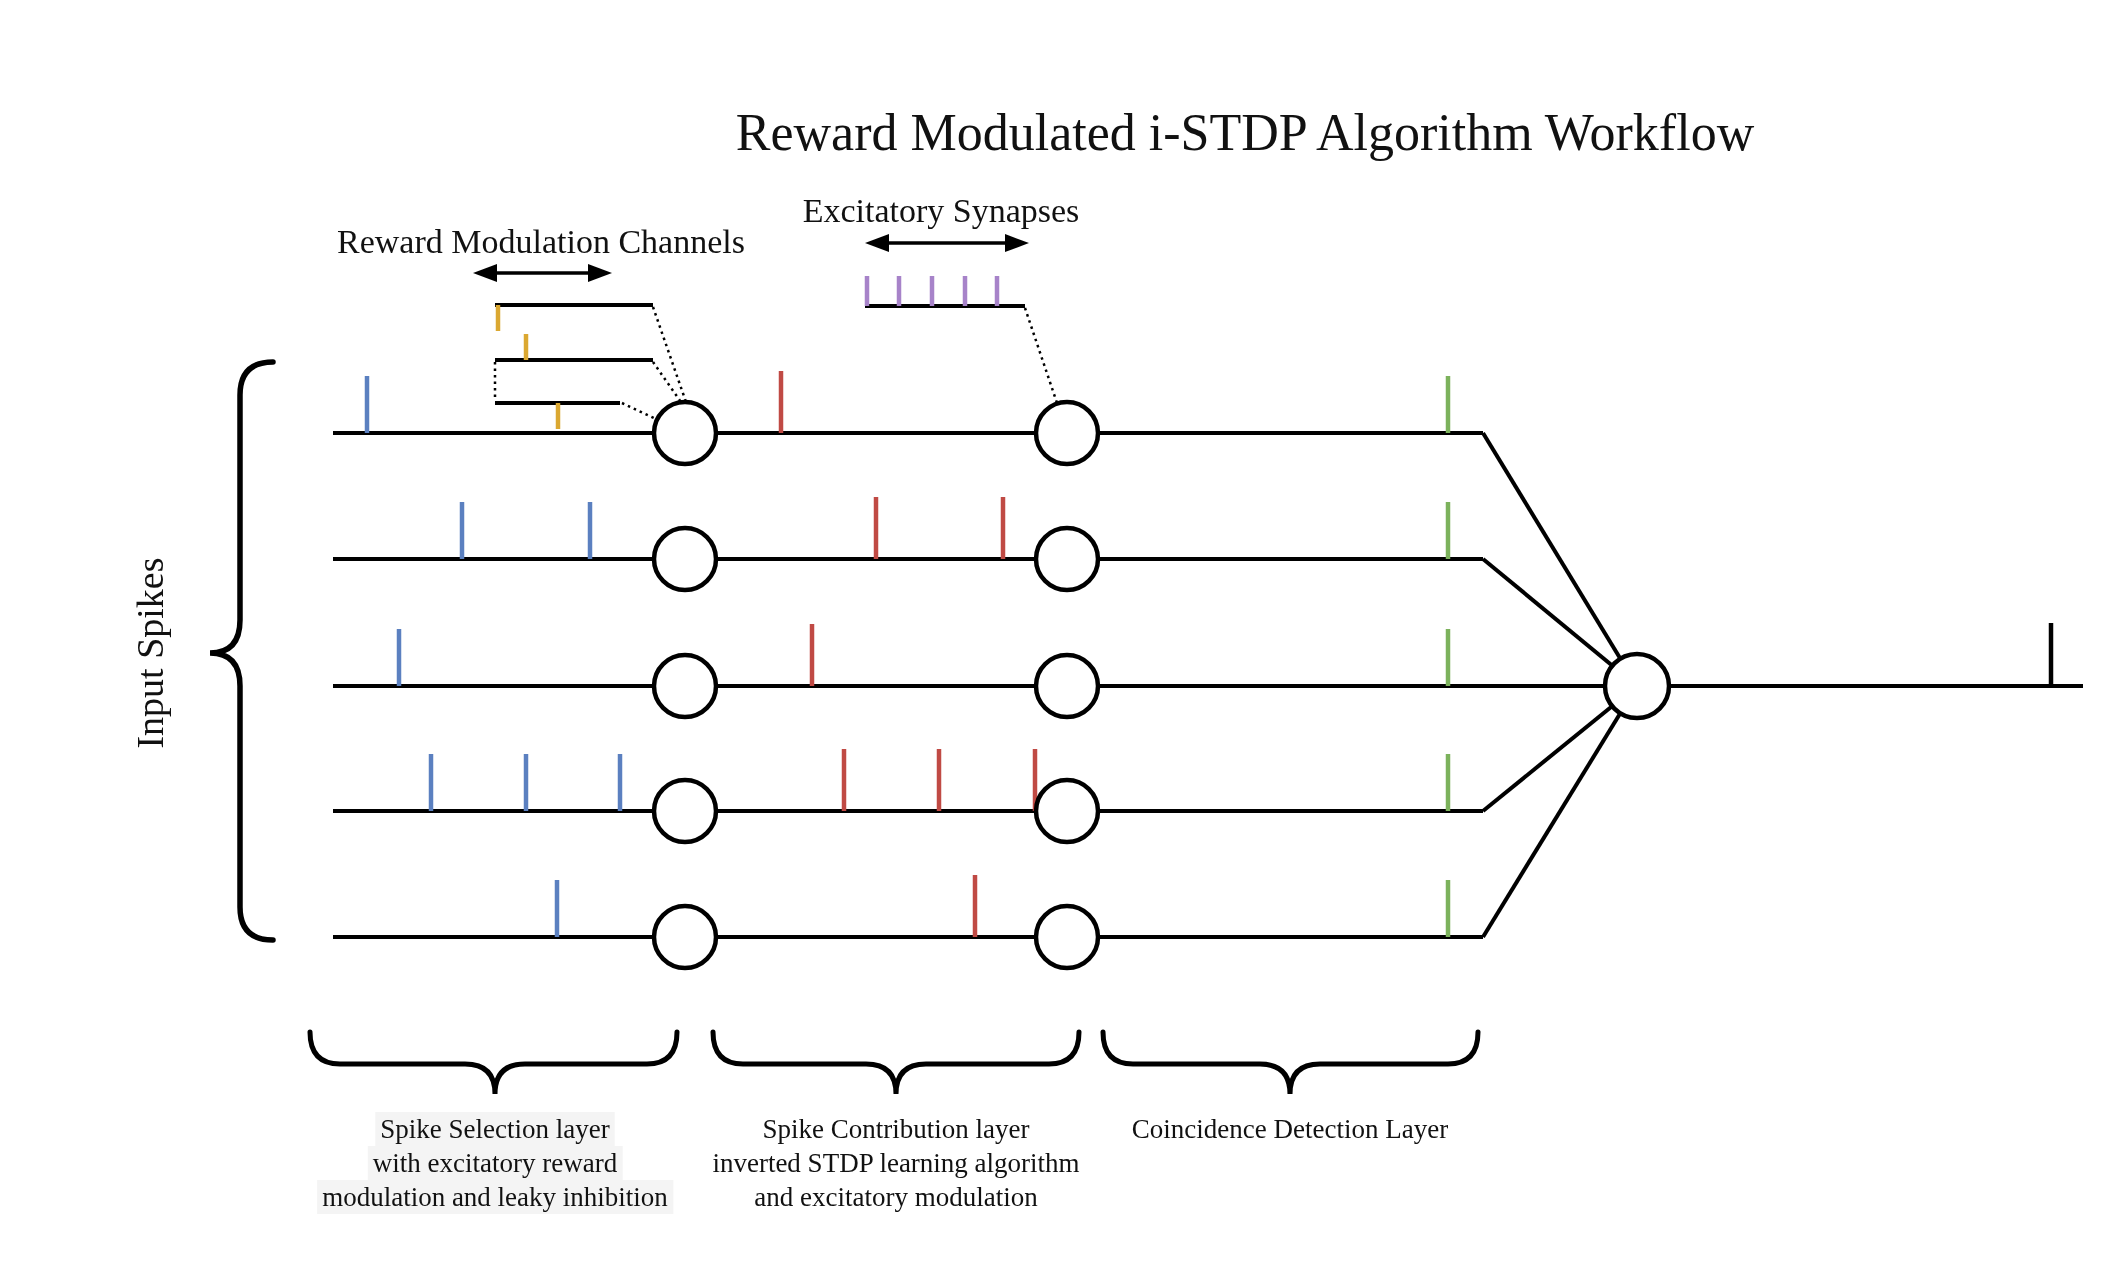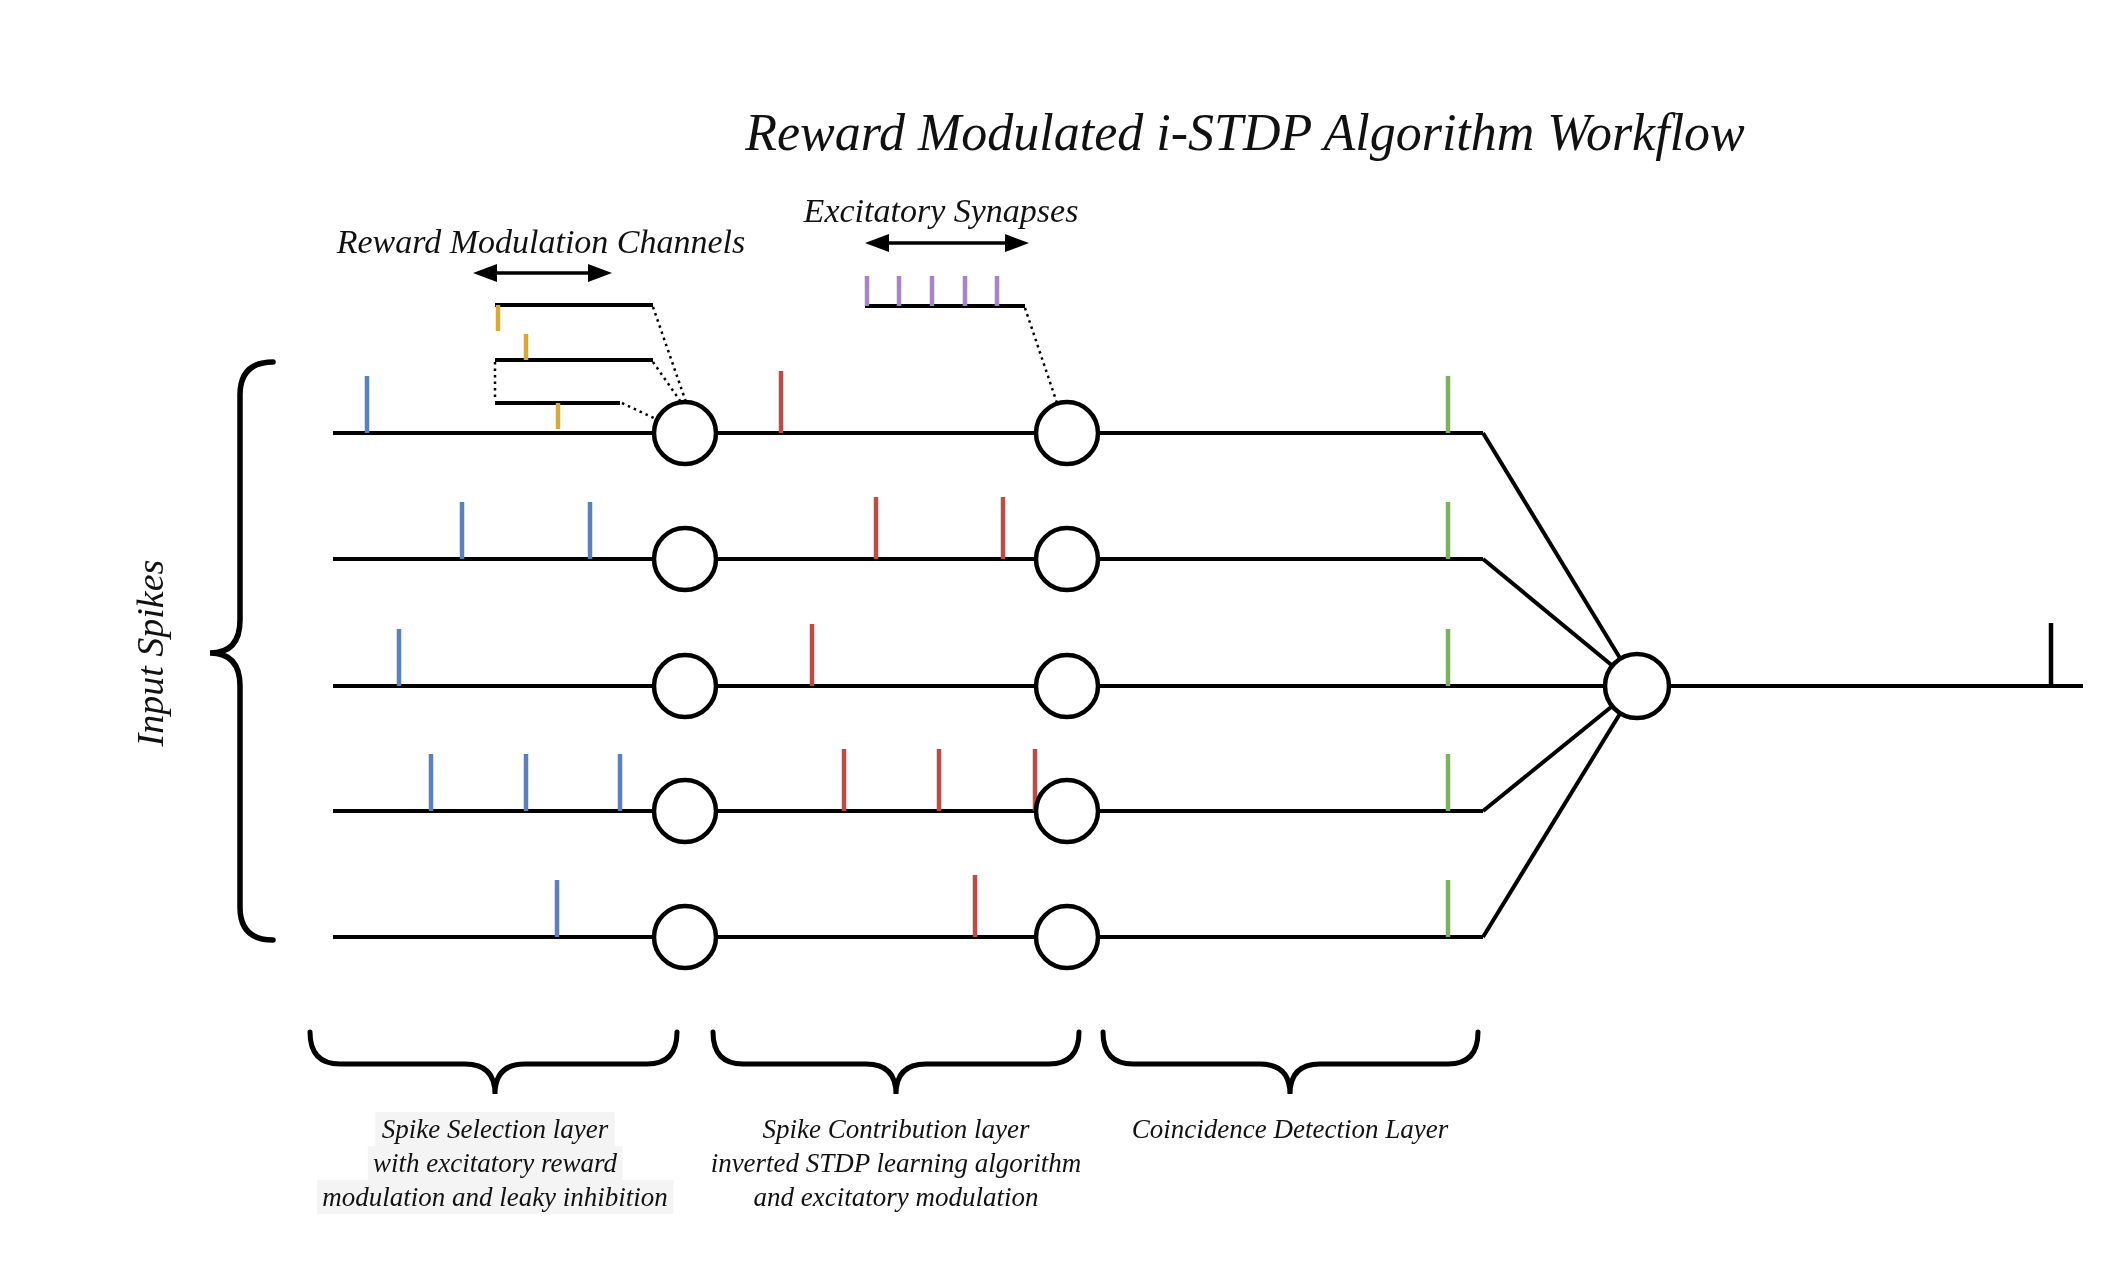--- a/index.html
+++ b/index.html
@@ -1,17 +1,17 @@
 <!DOCTYPE html>
 <html><head>
 <meta charset="utf-8">
 <style>
   html,body{margin:0;padding:0;background:#ffffff;}
   body{font-family:"Liberation Serif", serif;}
-  .stage{position:relative;width:2120px;height:1263px;background:#ffffff;overflow:hidden;font-style:italic;}
+  .stage{position:relative;width:2120px;height:1263px;background:#ffffff;overflow:hidden;}
   svg{display:block;}
   text{fill:#111111;}
 </style>
 </head>
 <body>
 
 <div class="stage">
   <svg id="diagram" width="2120" height="1263" viewBox="0 0 2120 1263" xmlns="http://www.w3.org/2000/svg">
       <text font-family="&quot;Liberation Serif&quot;, serif" x="1245" y="150" font-size="52" text-anchor="middle">Reward Modulated i-STDP Algorithm Workflow</text>
       <text font-family="&quot;Liberation Serif&quot;, serif" x="541" y="253" font-size="34" text-anchor="middle">Reward Modulation Channels</text>

